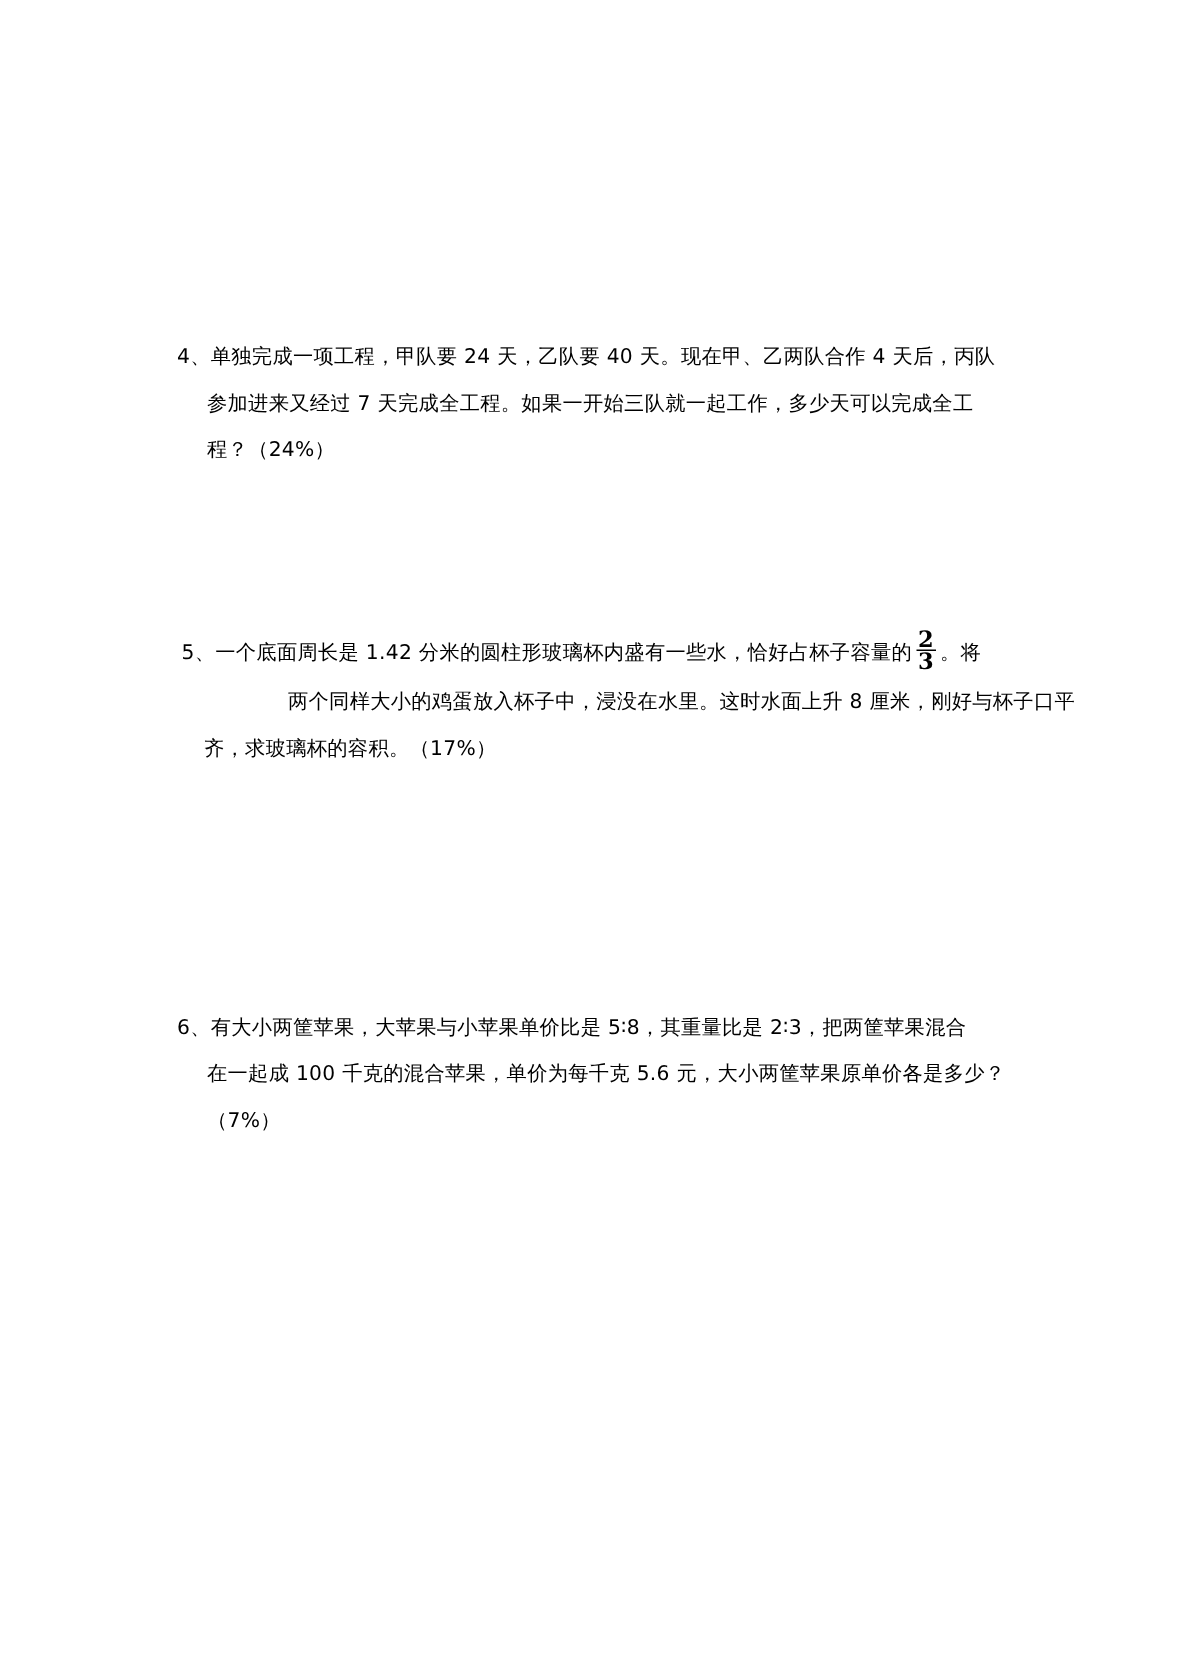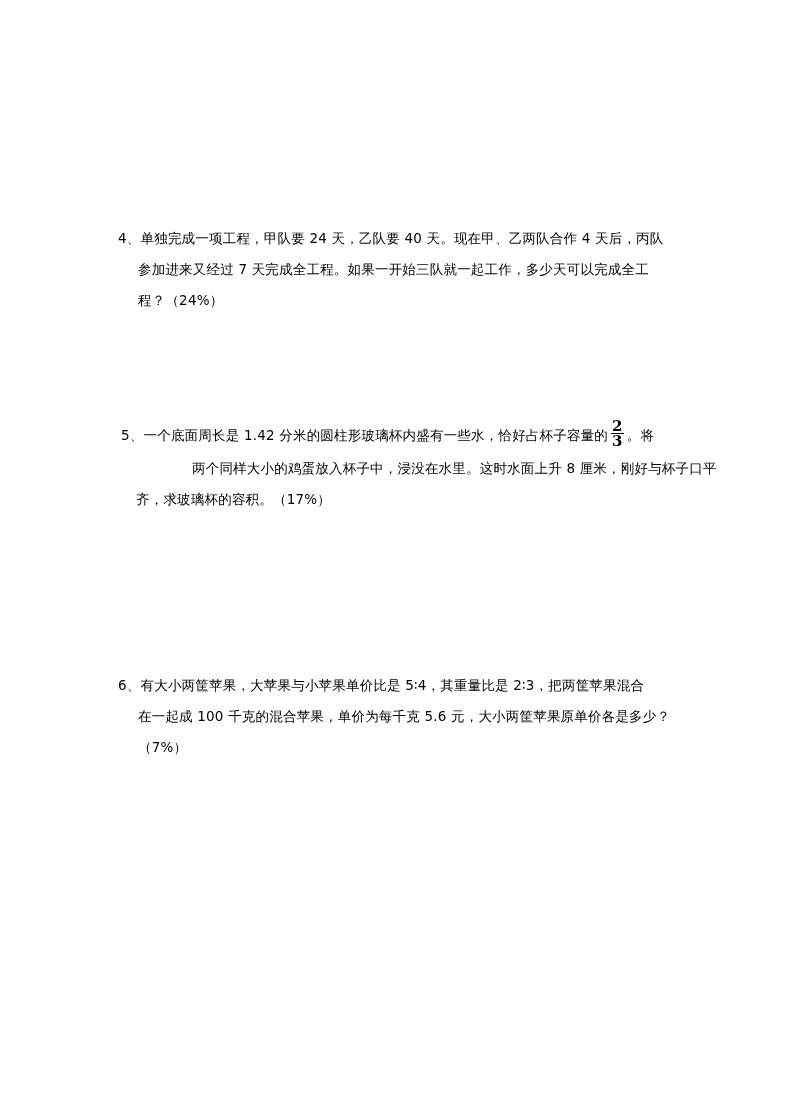--- a/index.html
+++ b/index.html
@@ -20,16 +20,16 @@
   <div class="line" style="left:138px; top:292px;">程？（24%）</div>
 </div>
 
 <div>
   <div class="line" style="left:121px; top:421px;"><span>5、</span><span>一个底面周长是 1.42 分米的圆柱形玻璃杯内盛有一些水，恰好占杯子容量的</span><span class="frac"><span class="num">2</span><span class="den">3</span></span><span>。将</span></div>
   <div class="line" style="left:152px; top:460px;margin-left:40px;">两个同样大小的鸡蛋放入杯子中，浸没在水里。这时水面上升 8 厘米，刚好与杯子口平</div>
   <div class="line" style="left:136px; top:491px;">齐，求玻璃杯的容积。（17%）</div>
 </div>
 
 <div>
-  <div class="line" style="left:118px; top:677px;"><span>6、</span><span>有大小两筐苹果，大苹果与小苹果单价比是 5∶4，其重量比是 2∶3，把两筐苹果混合</span></div>
+  <div class="line" style="left:118px; top:677px;"><span>6、</span><span>有大小两筐苹果，大苹果与小苹果单价比是 5∶8，其重量比是 2∶3，把两筐苹果混合</span></div>
   <div class="line" style="left:138px; top:708px;">在一起成 100 千克的混合苹果，单价为每千克 5.6 元，大小两筐苹果原单价各是多少？</div>
   <div class="line" style="left:138px; top:739px;">（7%）</div>
 </div>
 
 </body></html>

